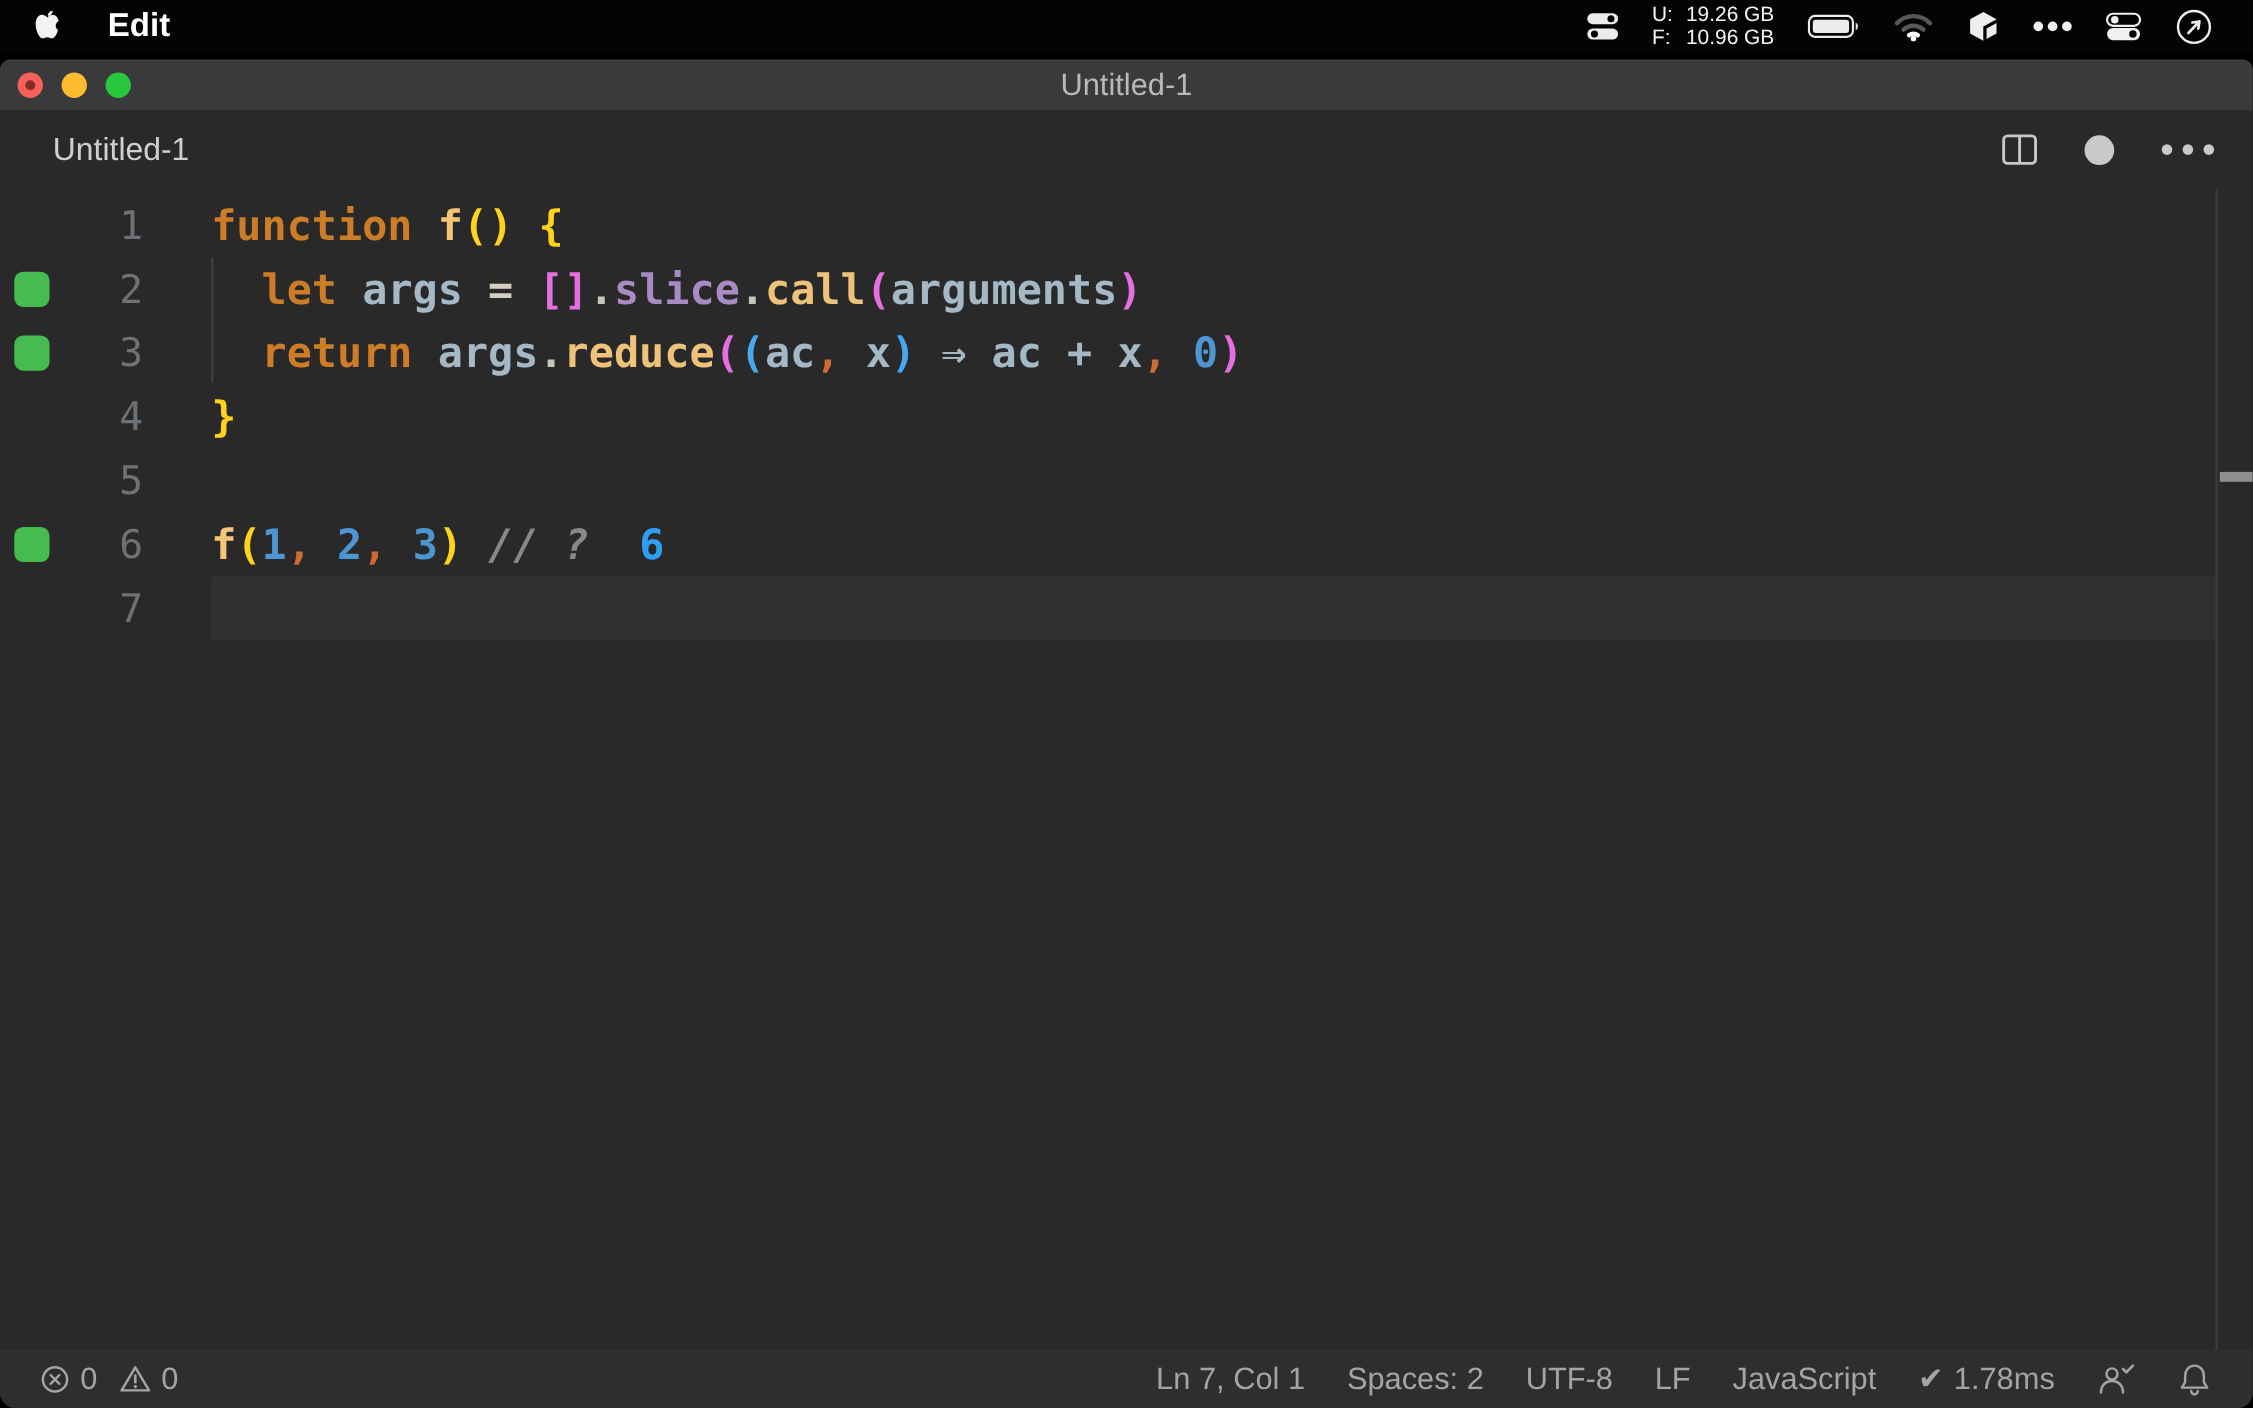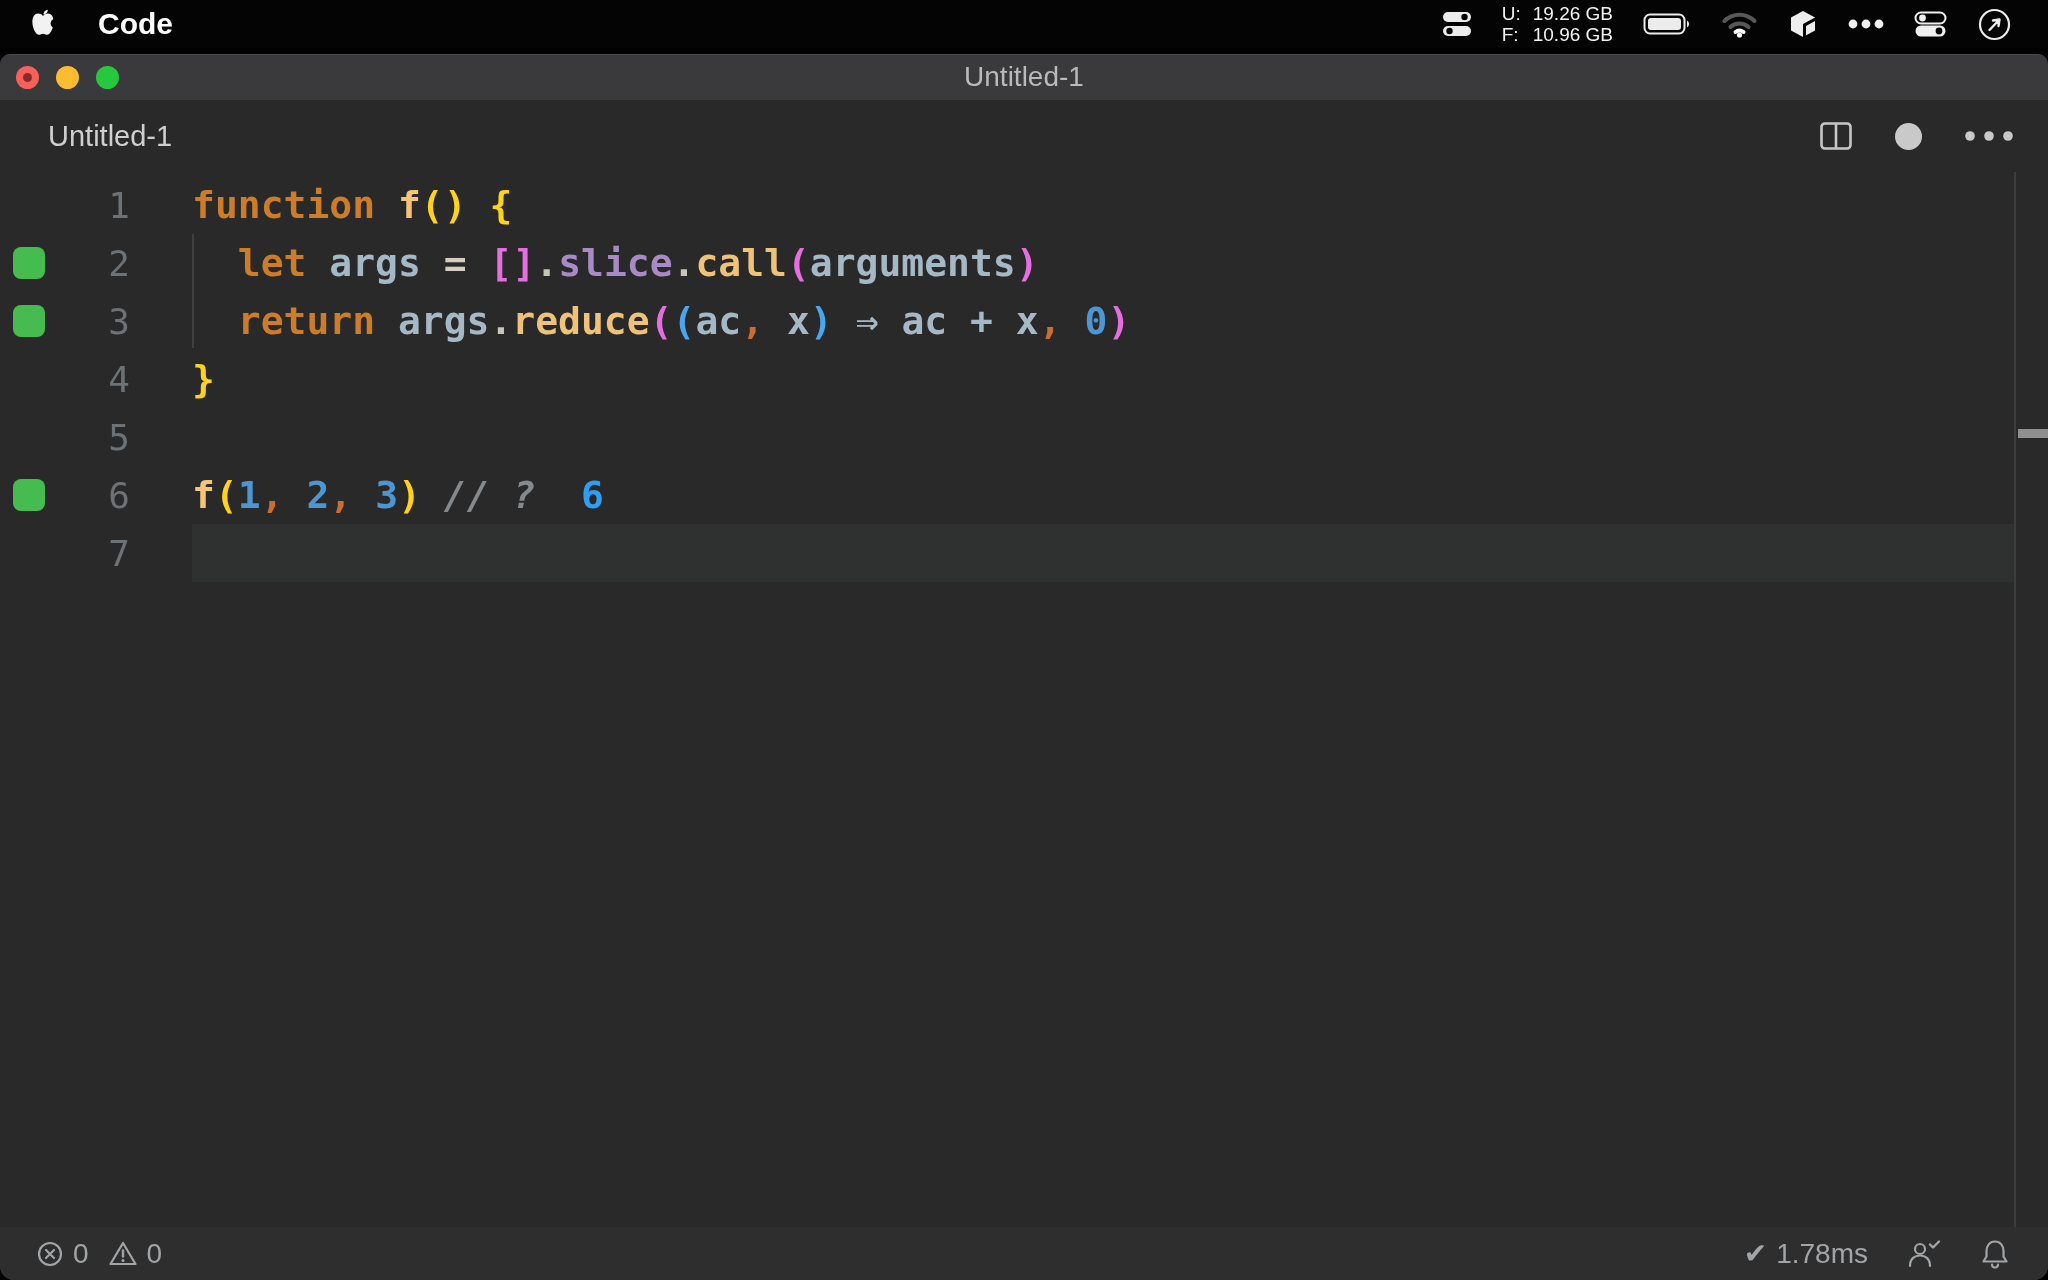--- a/index.html
+++ b/index.html
@@ -75,21 +75,21 @@
 
 <div class="menubar">
   <div class="menubar-left">
     <span class="mb-icon">
       <svg width="26" height="30" viewBox="0 0 22 26">
         <path fill="#f2f2f2" d="M11 6 C13 3.4 16 3.4 17.6 4.6 C19.6 6.1 20.6 9 20.1 13 C19.5 17.6 17 22.4 14.5 22.4 C13 22.4 12.5 21.5 11 21.5 C9.5 21.5 9 22.4 7.5 22.4 C5 22.4 2.5 17.6 1.9 13 C1.4 9 2.4 6.1 4.4 4.6 C6 3.4 9 3.4 11 6 Z"></path>
         <path fill="#f2f2f2" d="M11.4 4.8 C11.3 2.6 13 0.9 15.2 0.7 C15.3 2.9 13.6 4.6 11.4 4.8 Z"></path>
         <circle cx="21.6" cy="12.5" r="4" fill="#040404"></circle>
       </svg>
     </span>
-    <span class="menu-item app-name">Code</span>
+    <span class="menu-item app-name">Edit</span>
 
   </div>
 
   <div class="menubar-right">
     <span class="mb-icon">
       <svg width="30" height="28" viewBox="0 0 30 28">
         <rect x="1" y="2" width="28" height="10" rx="5" fill="#ececec"></rect>
         <circle cx="22.5" cy="7" r="3.2" fill="#040404"></circle>
         <rect x="1" y="16" width="28" height="10" rx="5" fill="#ececec"></rect>
         <circle cx="7.5" cy="21" r="3.2" fill="#040404"></circle>
@@ -244,20 +244,27 @@
           <svg width="30" height="27" viewBox="0 0 30 27">
             <path d="M15 3 L27.5 24 H2.5 Z" fill="none" stroke="#a2a5a7" stroke-width="2.2" stroke-linejoin="round"></path>
             <line x1="15" y1="10.5" x2="15" y2="16.5" stroke="#a2a5a7" stroke-width="2.4" stroke-linecap="round"></line>
             <circle cx="15" cy="20.5" r="1.5" fill="#a2a5a7"></circle>
           </svg>
         </span>
         <span>0</span>
       </span>
     </div>
     <div class="sb-right">
+      <span id="sb-items" style="display:flex;gap:38px;">
+          <span class="sb-item">Ln 7, Col 1</span>
+          <span class="sb-item">Spaces: 2</span>
+          <span class="sb-item">UTF-8</span>
+          <span class="sb-item">LF</span>
+          <span class="sb-item">JavaScript</span>
+        </span>
       <span class="sb-item">
         <span>✔</span>
         <span>1.78ms</span>
       </span>
       <span>
         <svg width="36" height="32" viewBox="0 0 36 32">
           <circle cx="14" cy="11" r="5" fill="none" stroke="#a2a5a7" stroke-width="2.2"></circle>
           <path d="M4 28 C4 20.5 9 17.5 14 17.5 C19 17.5 24 20.5 24 28" fill="none" stroke="#a2a5a7" stroke-width="2.2" stroke-linecap="round"></path>
           <path d="M24 6.5 L27 9.5 L33 3.5" fill="none" stroke="#a2a5a7" stroke-width="2.4" stroke-linecap="round" stroke-linejoin="round"></path>
         </svg>

